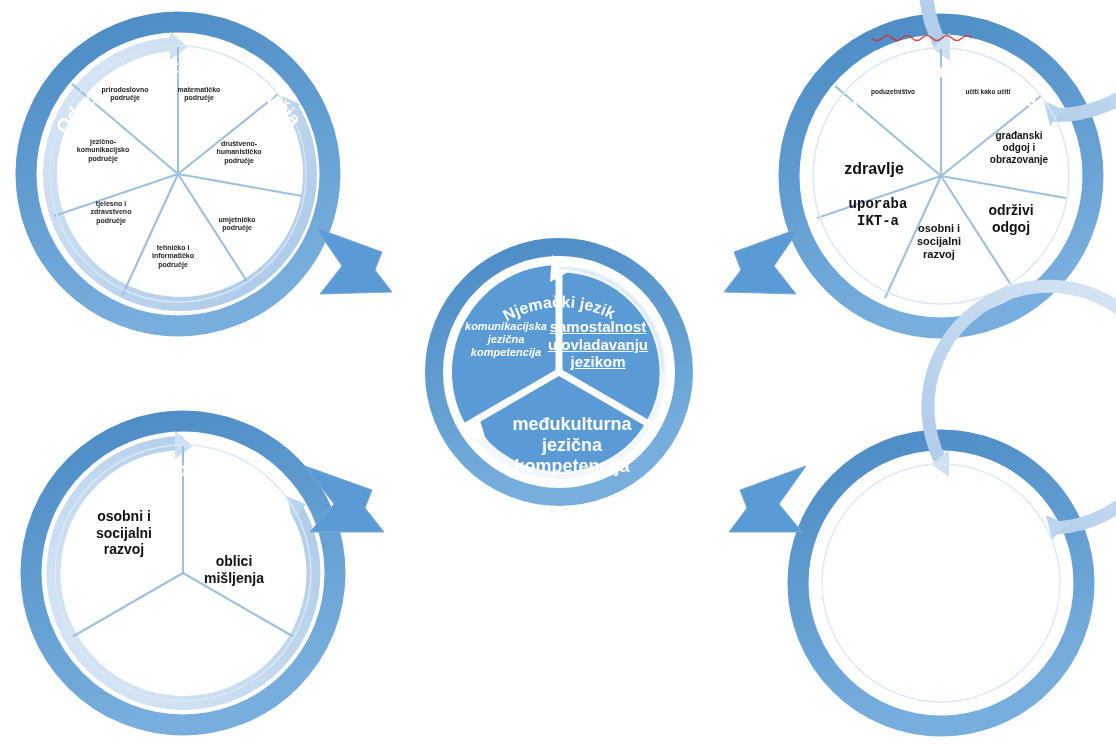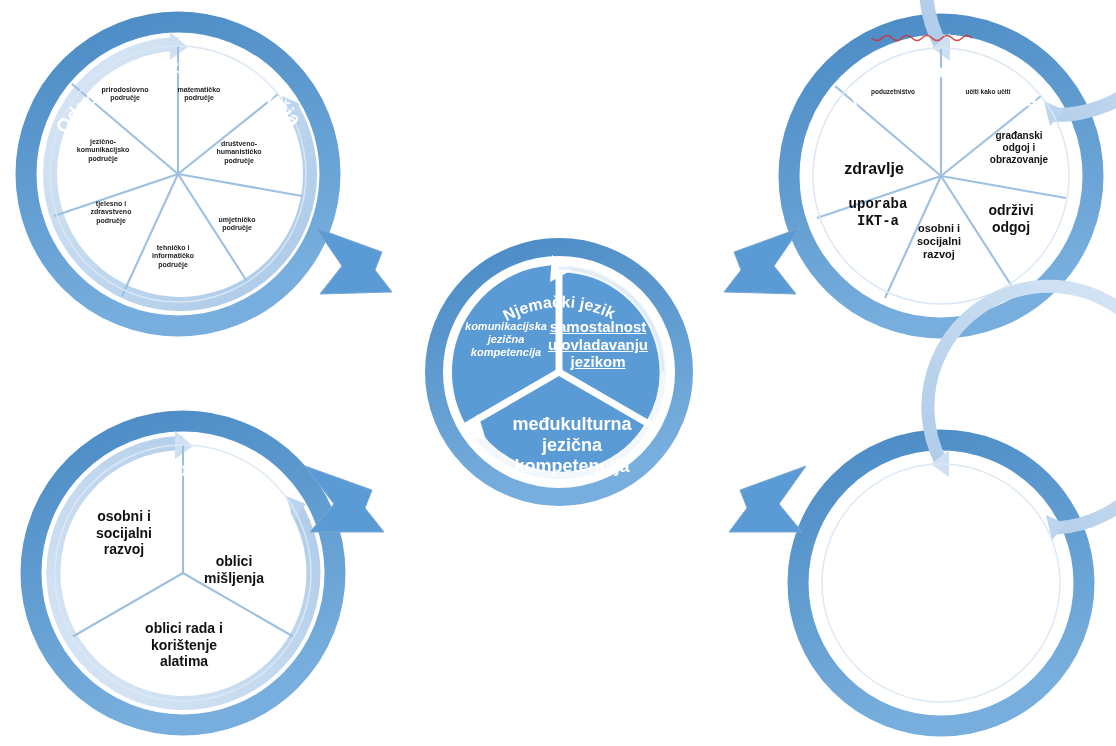--- a/index.html
+++ b/index.html
@@ -191,23 +191,20 @@
 razvoj</div>
   <div class="lbl" style="left:834px;top:196px;width:88px;font-size:14px;font-family:Liberation Mono, monospace;">uporaba
 IKT-a</div>
   <div class="lbl" style="left:828px;top:160px;width:92px;font-size:16px;">zdravlje</div>
 
   <div class="lbl" style="left:76px;top:508px;width:96px;font-size:14px;">osobni i
 socijalni
 razvoj</div>
   <div class="lbl" style="left:186px;top:518px;width:96px;font-size:14px;margin-top:35px;">oblici
 mišljenja</div>
-  <div class="lbl" style="left:108px;top:620px;width:152px;font-size:14px;">oblici rada i
-korištenje
-alatima</div>
 
 
   <div class="lbl white" style="left:456px;top:320px;width:100px;font-size:11px;font-style:italic;">komunikacijska
 jezična
 kompetencija</div>
   <div class="lbl white" style="left:546px;top:318px;width:104px;font-size:15px;text-decoration:underline;">samostalnost
 u ovladavanju
 jezikom</div>
   <div class="lbl white" style="left:498px;top:414px;width:148px;font-size:18px;">međukulturna
 jezična

